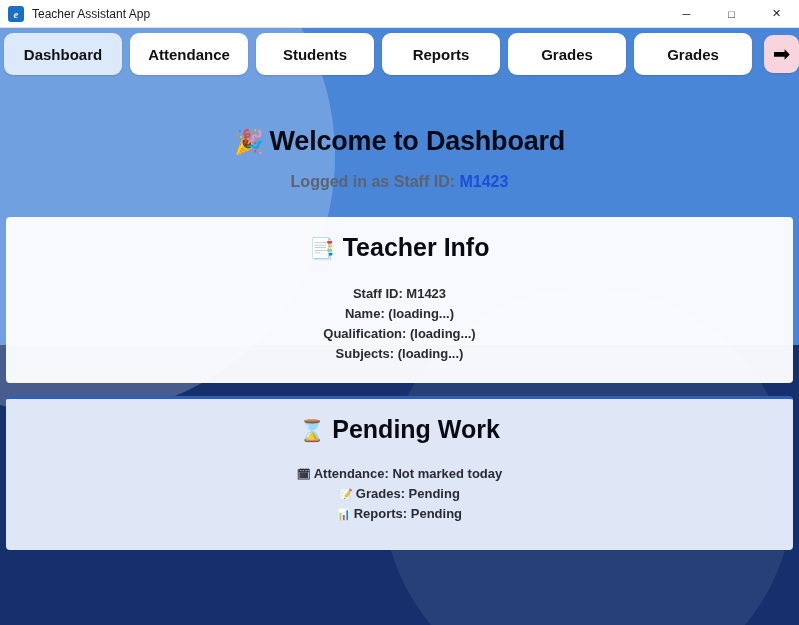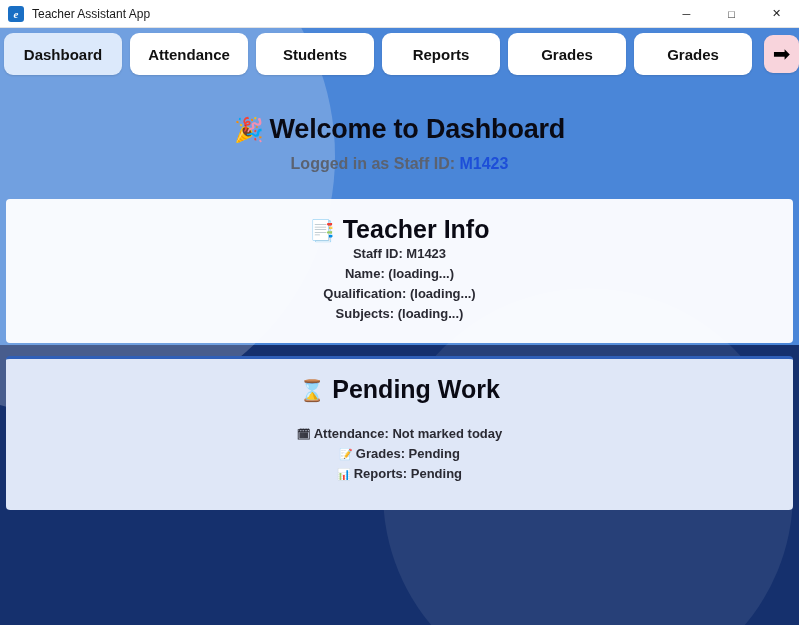--- a/index.html
+++ b/index.html
@@ -136,21 +136,21 @@
   
   .content {
     position: relative;
     z-index: 10;
   }
   .welcome {
     text-align: center;
     padding-top: 30px;
   }
   .welcome h1 {
-    margin: 4px;
+    margin: 16px;
     font-size: 27px;
     font-weight: bold;
     color: #0a0a14;
     letter-spacing: -0.2px;
   }
   .welcome h1 .emoji { font-size: 24px; margin-right: 6px; }
   .welcome .sub {
     margin-top: 10px;
     font-size: 16px;
     font-weight: bold;
@@ -176,20 +176,21 @@
     padding-bottom: 26px;
   }
   .card h2 {
     margin: 0 0 0 0;
     font-size: 25px;
     font-weight: bold;
     color: #0a0a14;
   }
   .card h2 .emoji { font-size: 21px; margin-right: 7px; }
   .card .rows {
+    margin-top: 22px;
   }
   .card .row {
     font-size: 13px;
     font-weight: bold;
     color: #2a2a33;
     line-height: 1.55;
   }
   .card.pending .rows { margin-top: 20px; }
   .card.pending .row .emoji { font-size: 11px; margin-right: 3px; }
 </style>

